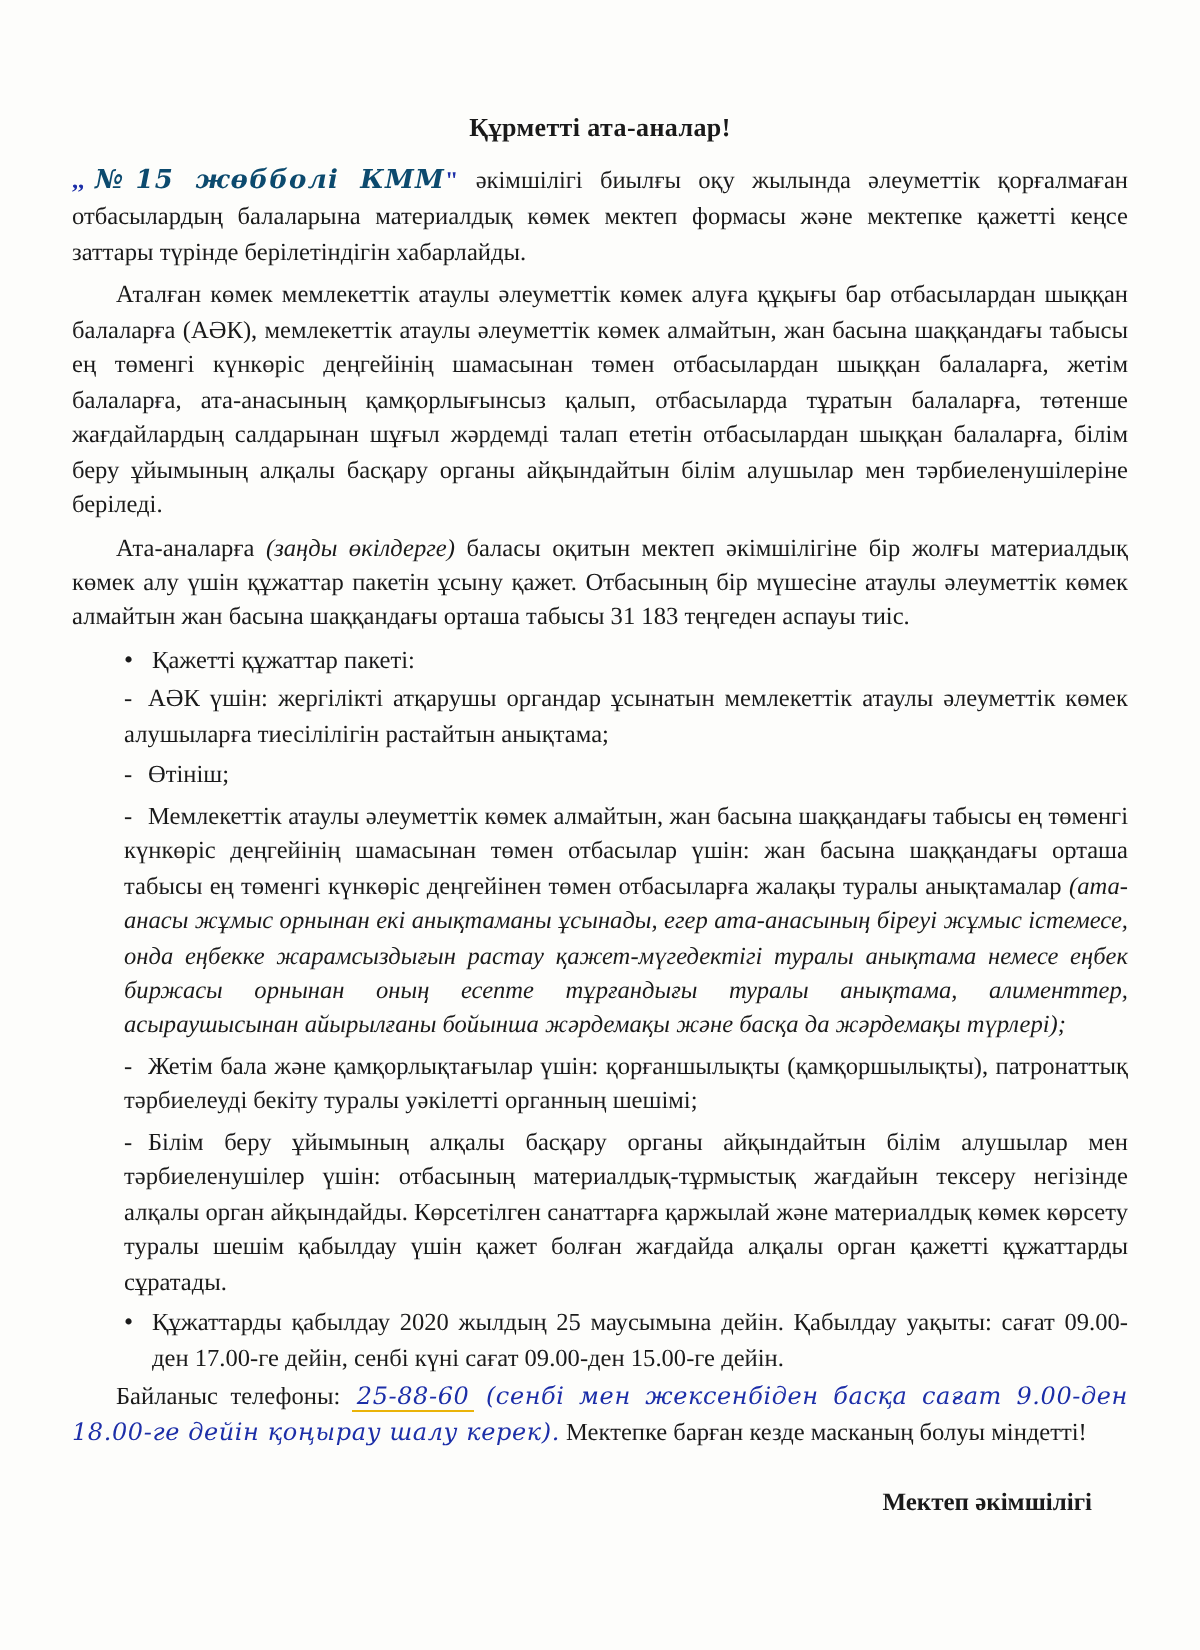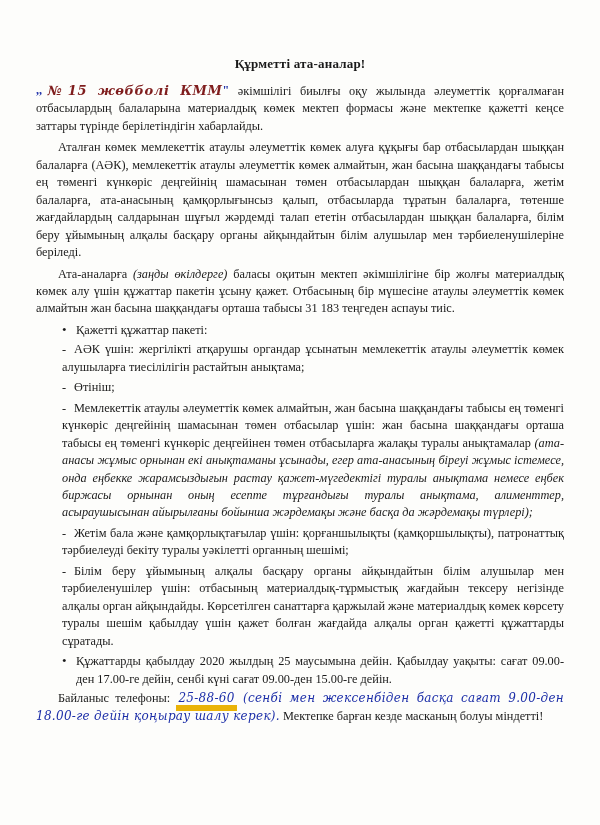--- a/index.html
+++ b/index.html
@@ -44,34 +44,34 @@
   .b {
     font-weight: normal;
   }
   .i {
     font-style: italic;
   }
   .hand {
     font-family: "DejaVu Serif", serif;
     font-style: italic;
     font-weight: bold;
-    color: #7f1d1d;
+    color: #0c4a6e;
     letter-spacing: 0.6px;
     font-size: 13px;
     white-space: nowrap;
   }
   .hand-small {
     font-family: "DejaVu Serif", serif;
     font-style: italic;
     color: #1c2ea8;
     font-size: 12px;
     letter-spacing: 0.3px;
   }
   .hand-underline {
-    border-bottom: 6px solid #eab308;
+    border-bottom: 1px solid #eab308;
     padding: 0 2px;
   }
   .quote-marks {
     color: #1c2ea8;
     font-weight: bold;
     font-size: 12px;
     vertical-align: top;
   }
   ul.bullets {
     list-style: none;
@@ -175,14 +175,15 @@
       <span class="b">Құжаттарды қабылдау 2020 жылдың 25 маусымына дейін. Қабылдау</span><span> уақыты: сағат 09.00-ден 17.00-ге дейін, сенбі күні сағат 09.00-ден 15.00-ге дейін.</span>
     </li>
   </ul>
 
   <p class="contact-line">
     <span>Байланыс телефоны:</span>
     <span class="hand-small hand-underline">25-88-60</span>
     <span class="hand-small">(сенбі мен жексенбіден басқа сағат 9.00-ден 18.00-ге дейін қоңырау шалу керек).</span><span> Мектепке барған кезде масканың болуы міндетті!</span>
   </p>
 
+  <div class="signature">Мектеп әкімшілігі</div>
 
 </div>
 
 </body></html>

